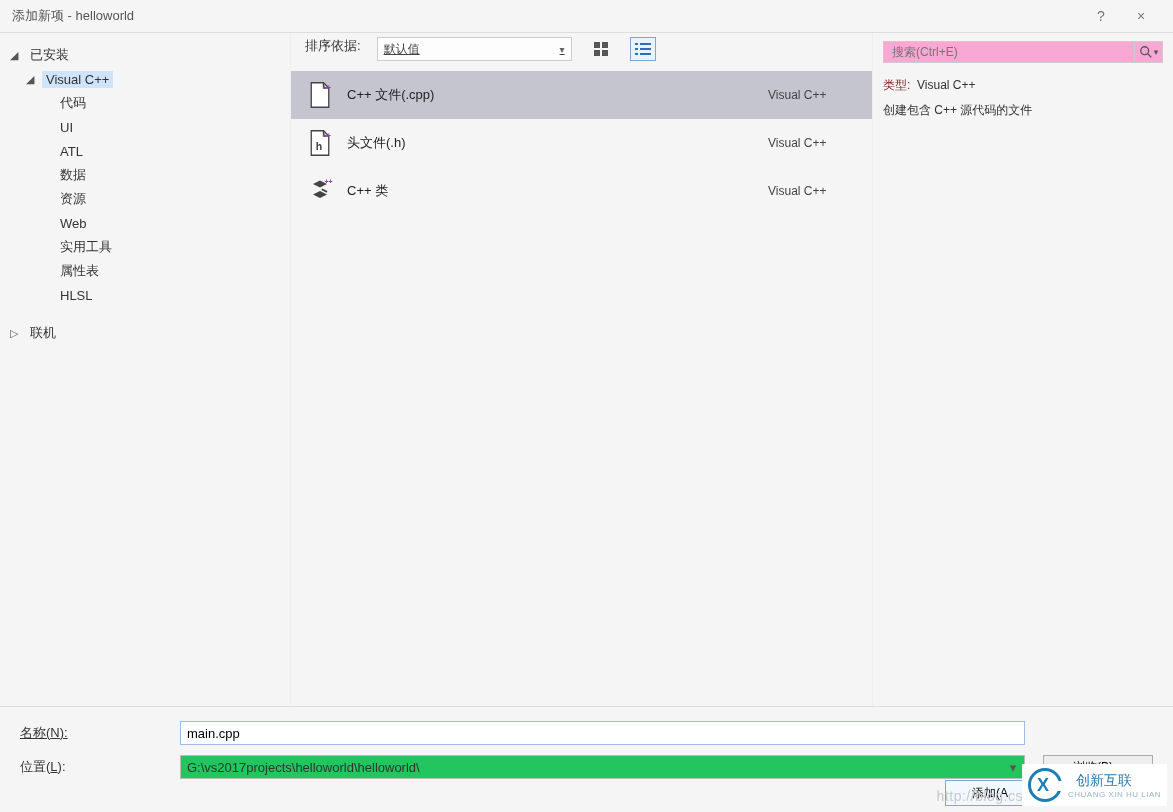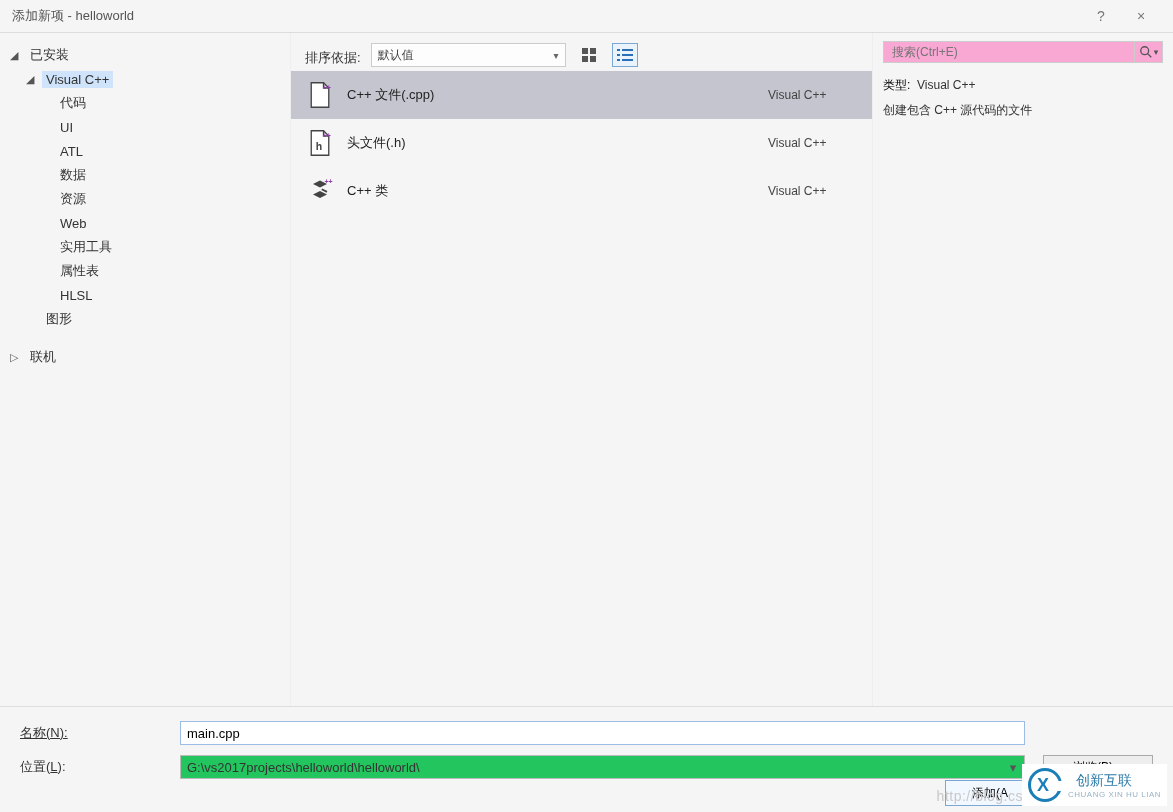--- a/index.html
+++ b/index.html
@@ -14,40 +14,40 @@
 .tree { width: 290px; padding: 10px 4px; font-size: 13px; color: #333; overflow: auto; }
 .tree .node { display: flex; align-items: center; height: 24px; padding-left: 4px; cursor: pointer; white-space: nowrap; }
 .tree .arrow { width: 16px; display: inline-block; color: #555; font-size: 11px; }
 .tree .lbl { padding: 1px 4px; }
 .tree .selected .lbl { background: #cfe4fa; }
 .tree .lvl1 { padding-left: 6px; }
 .tree .lvl2 { padding-left: 22px; }
 .tree .lvl3 { padding-left: 52px; }
 
 .center { flex: 1; display: flex; flex-direction: column; border-left: 1px solid #eee; border-right: 1px solid #eee; }
-.center-top { height: 38px; display: flex; align-items: flex-end; padding: 4px 8px 4px 14px; gap: 10px; font-size: 13px; color: #333; }
-.sort-select { width: 195px; height: 24px; border: 1px solid #ccc; background: #fdfdfd; padding: 0 6px; display: flex; align-items: center; justify-content: space-between; font-size: 12px; color: #444; cursor: pointer; }
+.center-top { height: 38px; display: flex; align-items: flex-start; padding: 4px 8px 4px 14px; gap: 16px; font-size: 13px; color: #333; }
+.sort-select { width: 195px; height: 24px; border: 1px solid #ccc; background: #fdfdfd; padding: 0 6px; display: flex; align-items: center; justify-content: space-between; font-size: 12px; color: #444; cursor: pointer; text-decoration: underline; }
 .view-btn { width: 26px; height: 24px; display: flex; align-items: center; justify-content: center; border: 1px solid transparent; cursor: pointer; }
 .view-btn.active { border: 1px solid #7aa7d4; background: #eaf2fb; }
 .vb-grid { display: grid; grid-template-columns: 6px 6px; grid-template-rows: 6px 6px; gap: 2px; }
 .vb-grid span { background: #555; }
 
 .template-list { flex:1; overflow: auto; }
 .template-item { height: 48px; display: flex; align-items: center; padding: 0 14px; cursor: pointer; }
 .template-item.selected { background: #c5c5cf; }
 .template-item .icon-box { width: 30px; height: 30px; display:flex; align-items:center; justify-content:center; margin-right: 12px; }
 .template-item .t-name { flex:1; font-size: 13px; color: #222; }
 .template-item .t-cat { width: 90px; text-align: left; font-size: 12px; color: #444; }
 
 .right-panel { width: 300px; padding: 8px 10px; font-size: 13px; color: #333; display:flex; flex-direction:column; }
 .search-row { display:flex; align-items:center; border:1px solid #ccc; height:22px; background:#f9a8d4; margin-bottom: 10px; }
 .search-row input { flex:1; border:none; outline:none; padding:0 8px; font-size:12px; background:transparent; }
 .search-row .mag { width:28px; height:100%; border-left:1px solid #ccc; display:flex; align-items:center; justify-content:center; color:#555; cursor:pointer; }
 .meta-line { margin: 4px 0; font-size: 12px; }
-.meta-line b { color:#000000; font-weight: normal; }
+.meta-line b { color:#7f1d1d; font-weight: normal; }
 
 .bottom { border-top: 1px solid #ddd; padding: 14px 20px 0 20px; font-size: 13px; color: #333; }
 .form-row { display: flex; align-items: center; margin-bottom: 10px; }
 .form-row label { width: 160px; }
 .form-row input.text { flex:1; height: 24px; border:1px solid #9cbce6; padding: 0 6px; font-size: 13px; background:#fff; outline:none; }
 .form-row .combo { flex:1; height:24px; border:1px solid #bbb; background:#22c55e; display:flex; align-items:center; padding:0 2px 0 6px; font-size:13px; }
 .form-row .combo .dd { margin-left:auto; width:18px; text-align:center; color:#555; cursor:pointer; }
 .browse-btn { width:110px; height:24px; margin-left:18px; border:1px solid #aaa; background:#eee; font-size:12px; cursor:pointer; }
 
 .footer { position:absolute; bottom:6px; right:138px; }
@@ -103,24 +103,20 @@
         <span class="lbl">Web</span>
       </div>
     <div class="node lvl3">
         <span class="lbl">实用工具</span>
       </div>
     <div class="node lvl3">
         <span class="lbl">属性表</span>
       </div>
     <div class="node lvl3">
         <span class="lbl">HLSL</span>
-      </div>
-    <div class="node lvl2">
-        <span class="arrow"></span>
-        <span class="lbl">图形</span>
       </div>
     <div class="node lvl1" style="margin-top:14px">
       <span class="arrow">▷</span>
       <span class="lbl">联机</span>
     </div>
   </div>
 
   <div class="center">
     <div class="center-top">
       <span>排序依据:</span>

